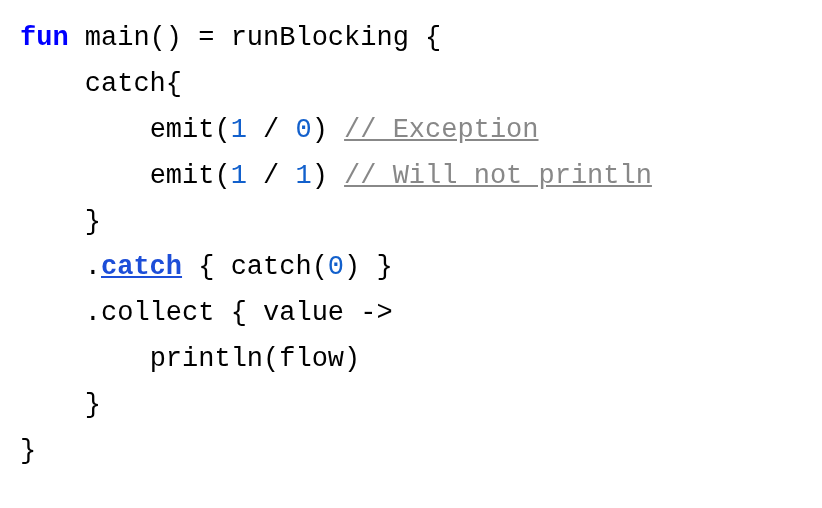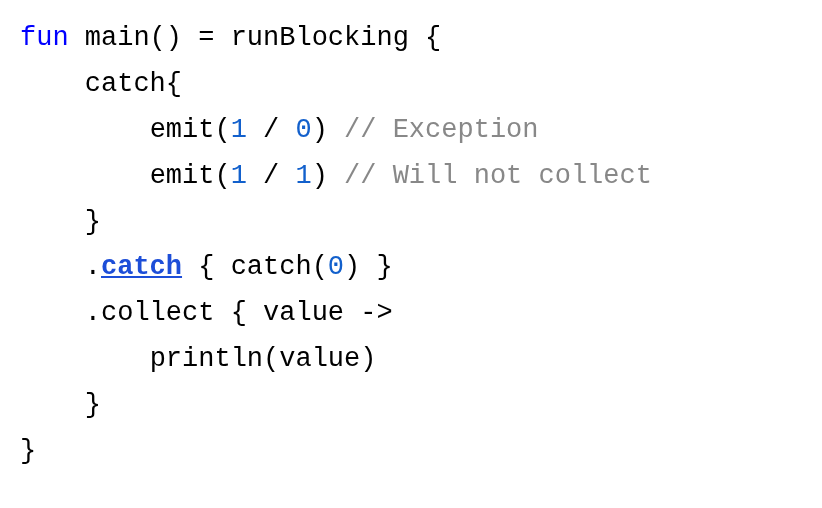--- a/index.html
+++ b/index.html
@@ -15,42 +15,43 @@
       padding: 16px 20px;
       width: 822px;
       height: 508px;
     }
     pre {
       font-family: inherit;
       white-space: pre;
     }
     .keyword {
       color: #0000ff;
-      font-weight: normal;
+      font-weight: bold;
     }
     .plain {
       color: #000000;
     }
     .bold {
       color: #1d4ed8;
       font-weight: bold;
       text-decoration: underline;
     }
     .number {
       color: #1260cc;
     }
     .comment {
       color: #888888;
+      text-decoration: underline;
     }
   </style>
 </head>
 <body>
 
 <pre><span><span class="keyword">fun</span><span class="plain"> main() = runBlocking {</span></span>
 <span><span class="plain">    </span><span class="plain">catch{</span></span>
 <span><span class="plain">        </span><span class="plain">emit(</span><span class="number">1</span><span class="plain"> / </span><span class="number">0</span><span class="plain">) </span><span class="comment">// Exception</span></span>
-<span><span class="plain">        </span><span class="plain">emit(</span><span class="number">1</span><span class="plain"> / </span><span class="number">1</span><span class="plain">) </span><span class="comment">// Will not collect</span></span>
+<span><span class="plain">        </span><span class="plain">emit(</span><span class="number">1</span><span class="plain"> / </span><span class="number">1</span><span class="plain">) </span><span class="comment">// Will not println</span></span>
 <span><span class="plain">    </span><span class="plain">}</span></span>
 <span><span class="plain">    </span><span class="plain">.</span><span class="bold">catch</span><span class="plain"> { catch(</span><span class="number">0</span><span class="plain">) }</span></span>
 <span><span class="plain">    </span><span class="plain">.collect { value -&gt;</span></span>
-<span><span class="plain">        </span><span class="plain">println(value)</span></span>
+<span><span class="plain">        </span><span class="plain">println(flow)</span></span>
 <span><span class="plain">    </span><span class="plain">}</span></span>
 <span><span class="plain">}</span></span></pre>
 
 </body></html>

